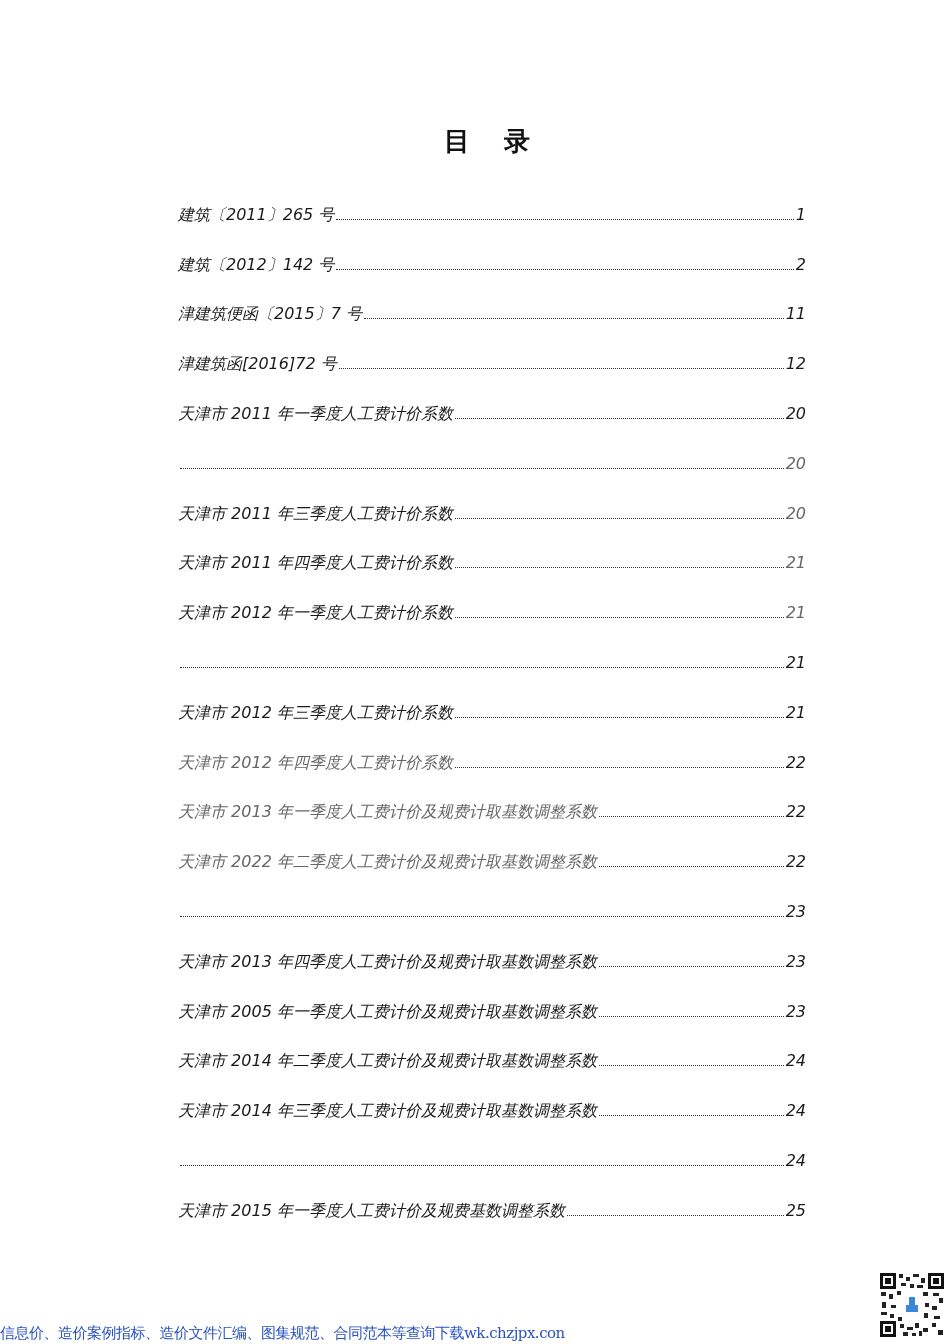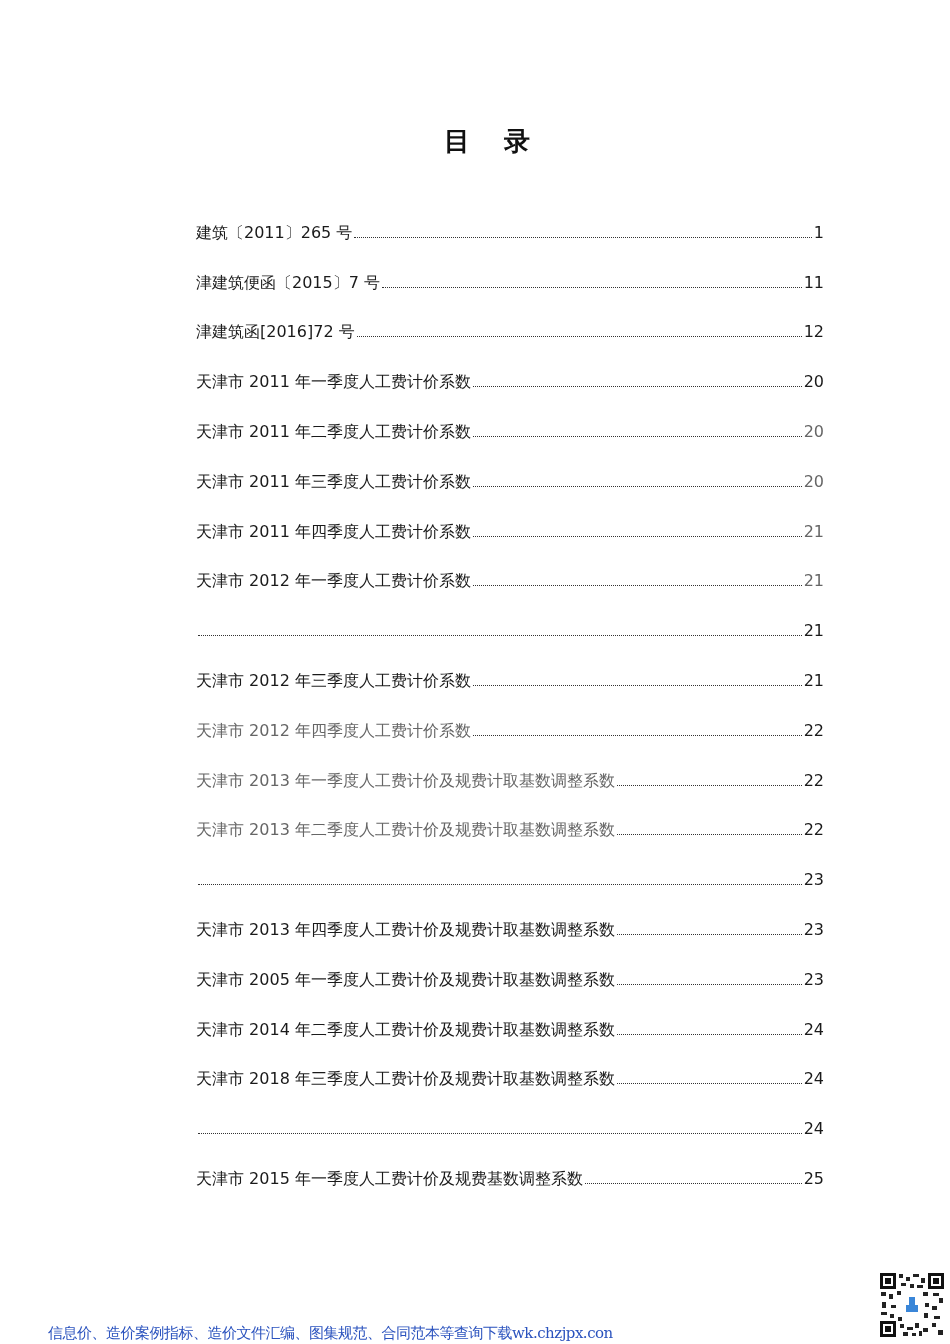--- a/index.html
+++ b/index.html
@@ -1,59 +1,63 @@
 <!DOCTYPE html>
 <html><head>
 <meta charset="utf-8">
 <style>
   html, body { margin: 0; padding: 0; background: #ffffff; }
   body { width: 950px; height: 1344px; position: relative; overflow: hidden;
          font-family: "DejaVu Sans", "Liberation Sans", sans-serif; }
   .title { position: absolute; left: 0; width: 950px; top: 124px; text-align: center;
            font-size: 26px; font-weight: bold; color: #111; letter-spacing: 34px; text-indent: 34px; margin-left: 12px; }
-  .toc { position: absolute; left: 178px; width: 628px; top: 176px; margin: 18px; padding: 0; list-style: none; }
+  .toc { position: absolute; left: 178px; width: 628px; top: 176px; margin: 0; padding: 0; list-style: none; font-style: italic; }
   .toc-row { display: flex; align-items: flex-end; height: 49.8px; box-sizing: border-box; padding-top: 2px; }
   .toc-row .lbl { white-space: nowrap; font-size: 16px; color: #1a1a1a; line-height: 22px; cursor: pointer; }
   .toc-row .lbl.gray { color: #666; }
   .toc-row .dots { flex: 1; border-bottom: 1.5px dotted #333; margin: 0 2px 6px 2px; height: 1px; }
   .toc-row .pg { font-size: 16px; color: #1a1a1a; line-height: 22px; min-width: 8px; text-align: right; }
   .toc-row .pg.gray { color: #666; }
   .toc-row { position: relative; }
   .footer-link { position: absolute; left: 0; top: 1324px; font-family: "DejaVu Serif", "Liberation Serif", serif;
-                 font-size: 15px; color: #2a52be; white-space: nowrap; cursor: pointer; letter-spacing: -0.5px; padding-left: 48px; }
+                 font-size: 15px; color: #2a52be; white-space: nowrap; cursor: pointer; letter-spacing: -0.5px; }
   .qr { position: absolute; left: 879px; top: 1272px; width: 66px; height: 66px; }
 </style>
 </head>
 <body>
 
 <div class="title">目录</div>
 
 <ul class="toc">
   <li class="toc-row">
       <span class="lbl">建筑〔2011〕265 号</span>
       <span class="dots"></span>
       <span class="pg">1</span>
+    </li>
+  <li class="toc-row">
+      <span class="lbl">建筑〔2012〕142 号</span>
+      <span class="dots"></span>
+      <span class="pg">2</span>
     </li>
   <li class="toc-row">
       <span class="lbl">津建筑便函〔2015〕7 号</span>
       <span class="dots"></span>
       <span class="pg">11</span>
     </li>
   <li class="toc-row">
       <span class="lbl">津建筑函[2016]72 号</span>
       <span class="dots"></span>
       <span class="pg">12</span>
     </li>
   <li class="toc-row">
       <span class="lbl">天津市 2011 年一季度人工费计价系数</span>
       <span class="dots"></span>
       <span class="pg">20</span>
     </li>
   <li class="toc-row">
-      <span class="lbl">天津市 2011 年二季度人工费计价系数</span>
       <span class="dots"></span>
       <span class="pg gray">20</span>
     </li>
   <li class="toc-row">
       <span class="lbl">天津市 2011 年三季度人工费计价系数</span>
       <span class="dots"></span>
       <span class="pg gray">20</span>
     </li>
   <li class="toc-row">
       <span class="lbl">天津市 2011 年四季度人工费计价系数</span>
@@ -78,21 +82,21 @@
       <span class="lbl gray">天津市 2012 年四季度人工费计价系数</span>
       <span class="dots"></span>
       <span class="pg">22</span>
     </li>
   <li class="toc-row">
       <span class="lbl gray">天津市 2013 年一季度人工费计价及规费计取基数调整系数</span>
       <span class="dots"></span>
       <span class="pg">22</span>
     </li>
   <li class="toc-row">
-      <span class="lbl gray">天津市 2013 年二季度人工费计价及规费计取基数调整系数</span>
+      <span class="lbl gray">天津市 2022 年二季度人工费计价及规费计取基数调整系数</span>
       <span class="dots"></span>
       <span class="pg">22</span>
     </li>
   <li class="toc-row">
       <span class="dots"></span>
       <span class="pg">23</span>
     </li>
   <li class="toc-row">
       <span class="lbl">天津市 2013 年四季度人工费计价及规费计取基数调整系数</span>
       <span class="dots"></span>
@@ -102,21 +106,21 @@
       <span class="lbl">天津市 2005 年一季度人工费计价及规费计取基数调整系数</span>
       <span class="dots"></span>
       <span class="pg">23</span>
     </li>
   <li class="toc-row">
       <span class="lbl">天津市 2014 年二季度人工费计价及规费计取基数调整系数</span>
       <span class="dots"></span>
       <span class="pg">24</span>
     </li>
   <li class="toc-row">
-      <span class="lbl">天津市 2018 年三季度人工费计价及规费计取基数调整系数</span>
+      <span class="lbl">天津市 2014 年三季度人工费计价及规费计取基数调整系数</span>
       <span class="dots"></span>
       <span class="pg">24</span>
     </li>
   <li class="toc-row">
       <span class="dots"></span>
       <span class="pg">24</span>
     </li>
   <li class="toc-row">
       <span class="lbl">天津市 2015 年一季度人工费计价及规费基数调整系数</span>
       <span class="dots"></span>

